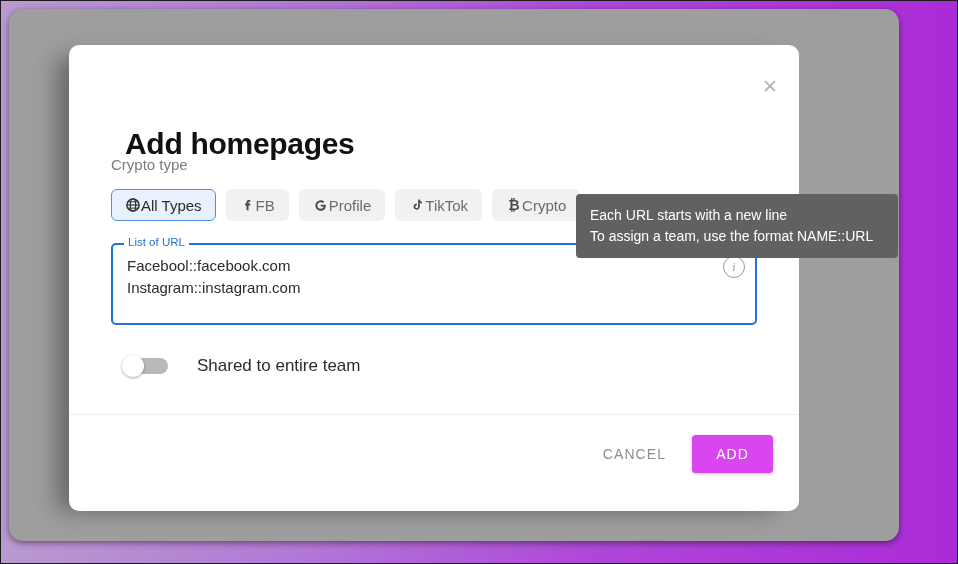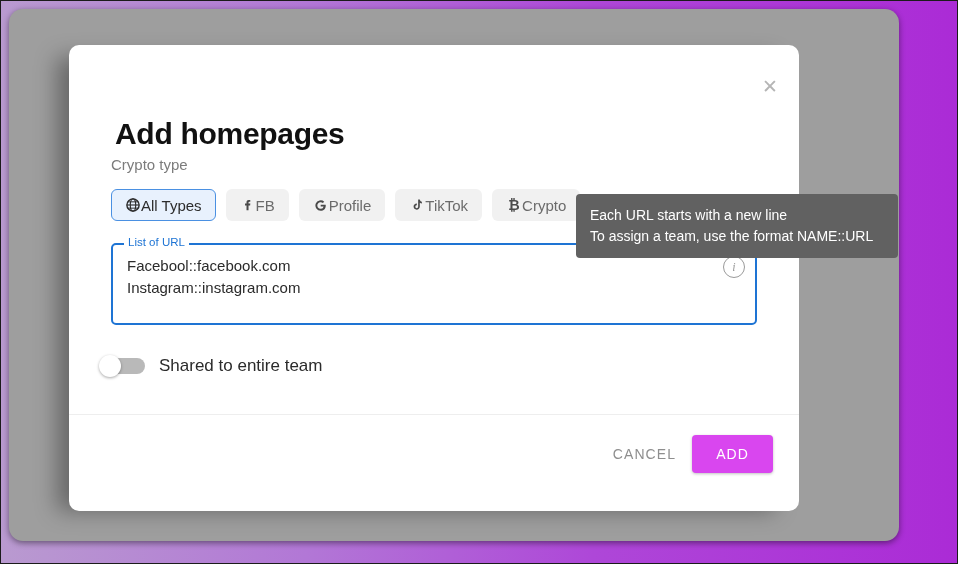--- a/index.html
+++ b/index.html
@@ -72,21 +72,21 @@
 
   
   .dlg-title {
     position: absolute;
     left: 42px;
     top: 68px;
     font-size: 30px;
     font-weight: bold;
     color: #111111;
     letter-spacing: -0.3px;
-    margin: 4px;
+    margin: 14px;
   }
 
   
   .field-label {
     position: absolute;
     left: 42px;
     top: 111px;
     font-size: 15px;
     color: #7c7c7c;
   }
@@ -187,25 +187,25 @@
     align-items: center;
     justify-content: center;
     font-style: italic;
     font-family: "Liberation Serif", serif;
     cursor: pointer;
   }
 
   
   #toggle-row {
     position: absolute;
-    left: 30px;
+    left: 53px;
     top: 310px;
     display: flex;
     align-items: center;
-    gap: 14px;
+    gap: 29px;
   }
   #toggle-switch {
     position: relative;
     width: 46px;
     height: 22px;
     cursor: pointer;
   }
   #toggle-track {
     position: absolute;
     left: 6px;
@@ -240,21 +240,21 @@
     background: #eeeeee;
   }
 
   
   #footer {
     position: absolute;
     right: 26px;
     top: 390px;
     display: flex;
     align-items: center;
-    gap: 0;
+    gap: 10px;
   }
   #cancel-btn {
     background: none;
     border: none;
     color: #8e8e8e;
     font-size: 14px;
     letter-spacing: 1.1px;
     padding: 10px 16px;
     cursor: pointer;
     font-family: "Liberation Sans", sans-serif;

